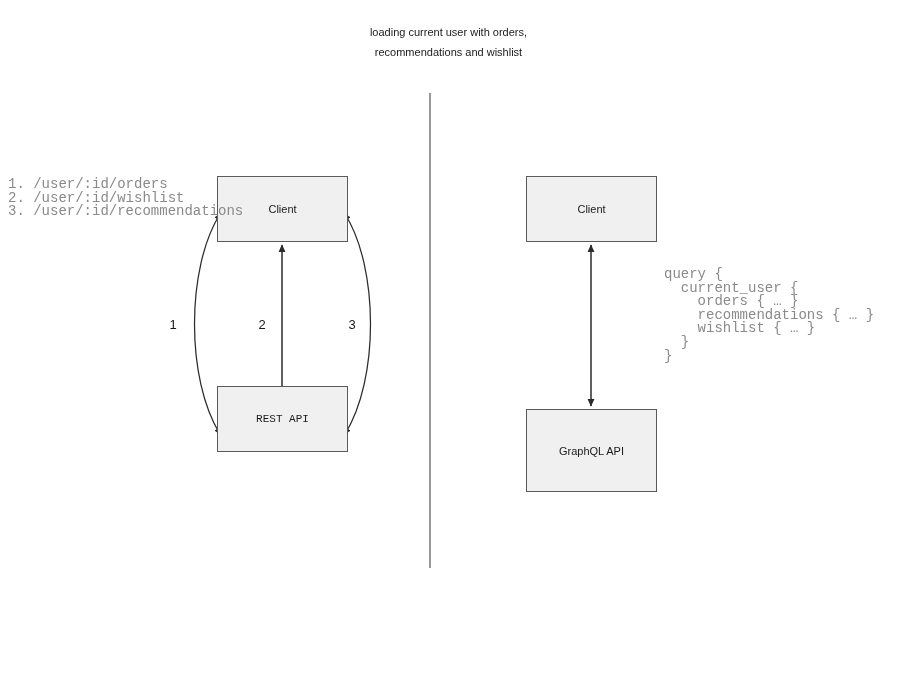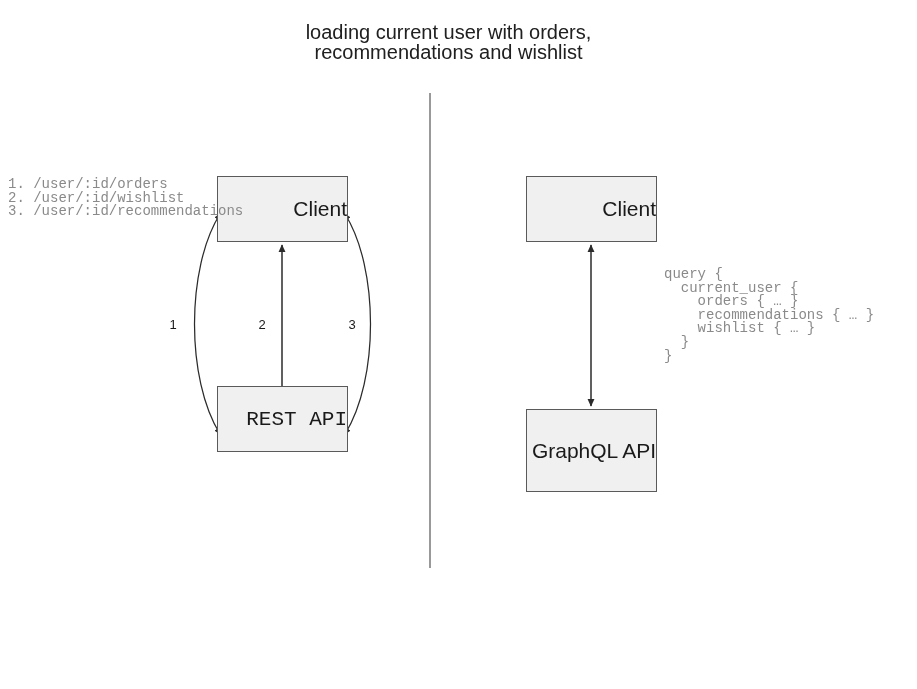--- a/index.html
+++ b/index.html
@@ -23,35 +23,35 @@
     width: 917px;
     height: 689px;
   }
 
   .title {
     position: absolute;
     left: 0;
     top: 22px;
     width: 897px;
     text-align: center;
-    font-size: 20px;
+    font-size: 11px;
     line-height: 20px;
     color: #202020;
     white-space: pre-line;
   }
 
   .node-box {
     position: absolute;
     box-sizing: border-box;
     background: #f0f0f0;
     border: 1.3px solid #5a5a5a;
     display: flex;
     align-items: center;
-    justify-content: flex-end;
-    font-size: 21px;
+    justify-content: center;
+    font-size: 11px;
     color: #1a1a1a;
   }
 
   .node-client-rest  { left: 217px; top: 176px; width: 131px; height: 66px; }
   .node-rest-api     { left: 217px; top: 386px; width: 131px; height: 66px; font-family: Liberation Mono, monospace; }
   .node-client-gql   { left: 526px; top: 176px; width: 131px; height: 66px; }
   .node-graphql-api  { left: 526px; top: 409px; width: 131px; height: 83px; }
 
   .edge-label {
     position: absolute;

